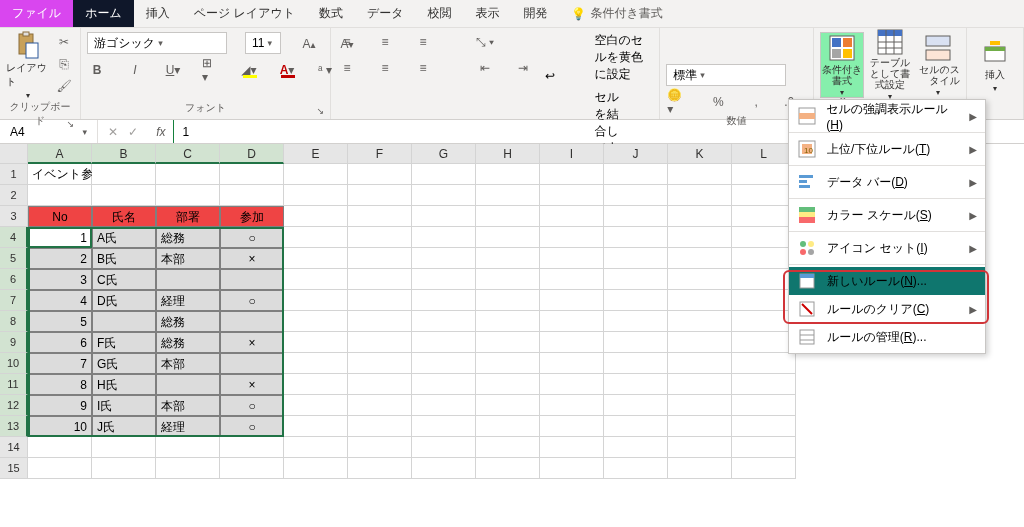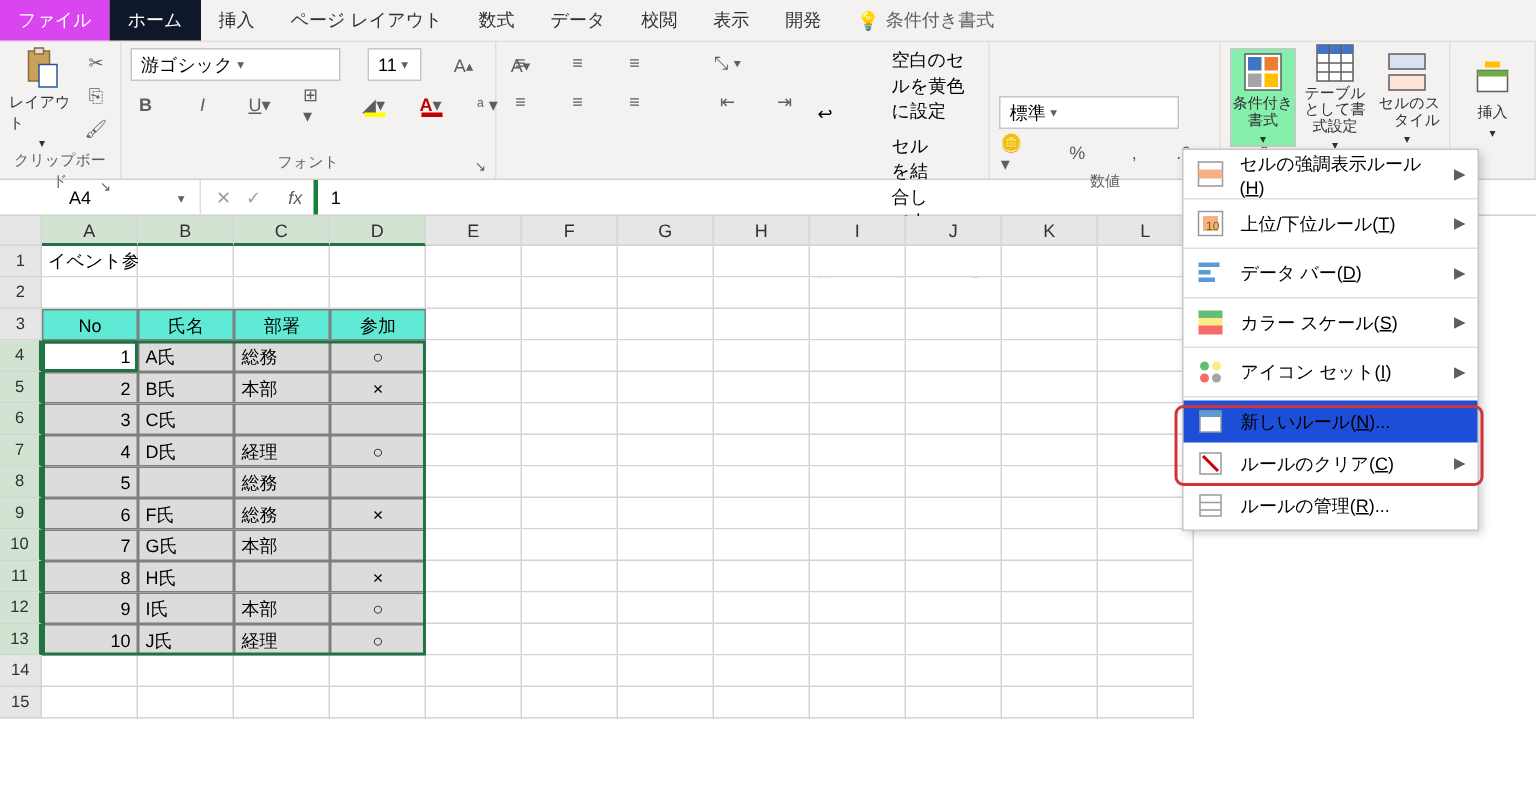--- a/index.html
+++ b/index.html
@@ -29,52 +29,52 @@
 
 .combo { display: inline-flex; align-items: center; border: 1px solid #c8c6c4; background: #fff; height: 22px; padding: 0 2px 0 6px; font-size: 12px; }
 .combo .dd { padding: 0 3px; font-size: 9px; color: #605e5c; }
 
 .font-name { width: 140px; }
 .font-size { width: 36px; }
 .num-fmt { width: 120px; margin-top: 32px; }
 
 
 .fbar { display: flex; align-items: center; height: 24px; border-bottom: 1px solid #d2d0ce; background: #fff; }
-.namebox { width: 98px; border-right: 1px solid #e1dfdd; padding: 0 10px; font-size: 12px; display: flex; align-items: center; justify-content: space-between; height: 100%; margin-left: 36px; }
-.fbar .fx { padding: 0 8px; color: #605e5c; font-style: italic; border-right: 3px solid #15803d; height: 100%; display: flex; align-items: center; }
+.namebox { width: 98px; border-right: 1px solid #e1dfdd; padding: 0 10px; font-size: 12px; display: flex; align-items: center; justify-content: space-between; height: 100%; }
+.fbar .fx { padding: 0 8px; color: #605e5c; font-style: italic; border-right: 1px solid #15803d; height: 100%; display: flex; align-items: center; }
 .fbar .fval { padding: 0 8px; flex: 1; }
 .fbar .btns { display: flex; gap: 10px; padding: 0 10px; color: #a19f9d; }
 
 
 .grid-wrap { position: relative; }
 .colhdr { display: flex; height: 20px; }
 .corner { width: 28px; background: #e6e6e6; border-right: 1px solid #d4d4d4; border-bottom: 1px solid #d4d4d4; }
 .ch { width: 64px; text-align: center; font-size: 12px; color: #323130; background: #e6e6e6; border-right: 1px solid #d4d4d4; border-bottom: 1px solid #d4d4d4; line-height: 20px; }
 .ch.sel { background: #d2e3d1; border-bottom: 2px solid #217346; }
 
 .row { display: flex; height: 21px; }
 .rh { width: 28px; text-align: center; background: #e6e6e6; border-right: 1px solid #d4d4d4; border-bottom: 1px solid #d4d4d4; font-size: 11px; color: #323130; line-height: 21px; }
 .rh.sel { background: #d2e3d1; border-right: 2px solid #217346; }
 .cell { width: 64px; border-right: 1px solid #d4d4d4; border-bottom: 1px solid #d4d4d4; font-size: 12px; padding: 0 4px; line-height: 20px; overflow: hidden; white-space: nowrap; background: #fff; }
 .cell.span { overflow: visible; }
-.cell.hdr { background: #5eead4; text-align: center; border: 1px solid #7f7f7f; }
+.cell.hdr { background: #ef4444; text-align: center; border: 1px solid #7f7f7f; }
 .cell.data { background: #dcdcdc; border: 1px solid #7f7f7f; }
 .cell.data.num { text-align: right; }
 .cell.data.ctr { text-align: center; }
 .cell.active { outline: 2px solid #217346; outline-offset: -2px; background: #fff !important; }
 .selection-border { position: absolute; border: 2px solid #217346; pointer-events: none; }
 
 
 .menu { position: absolute; top: 99px; right: 38px; width: 198px; background: #fff; border: 1px solid #c8c6c4; box-shadow: 2px 2px 6px rgba(0,0,0,0.2); font-size: 12px; z-index: 10; padding: 2px 0; }
 .mitem { display: flex; align-items: center; height: 28px; padding: 0 8px; gap: 10px; cursor: pointer; position: relative; }
 .mitem .mico { width: 20px; height: 20px; display: flex; align-items: center; justify-content: center; }
 .mitem .arrow { margin-left: auto; font-size: 10px; color: #605e5c; }
 .mitem .ul { text-decoration: underline; }
 .msep { height: 1px; background: #e1dfdd; margin: 2px 0; }
-.mitem.hl { background: #1d4ed8; }
+.mitem.hl { background: #0f766e; }
 .red-box { position: absolute; border: 2px solid #d13438; border-radius: 6px; pointer-events: none; }
 
 svg { display: block; }
 </style>
 </head>
 <body>
 
 <div class="tabs">
   <div class="tab file">ファイル</div>
   <div class="tab active">ホーム</div>

